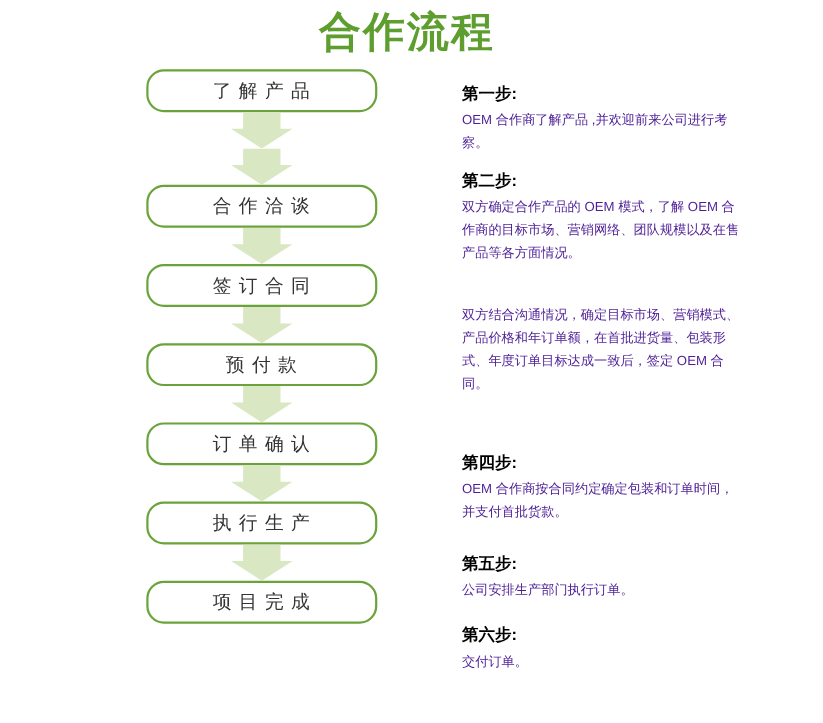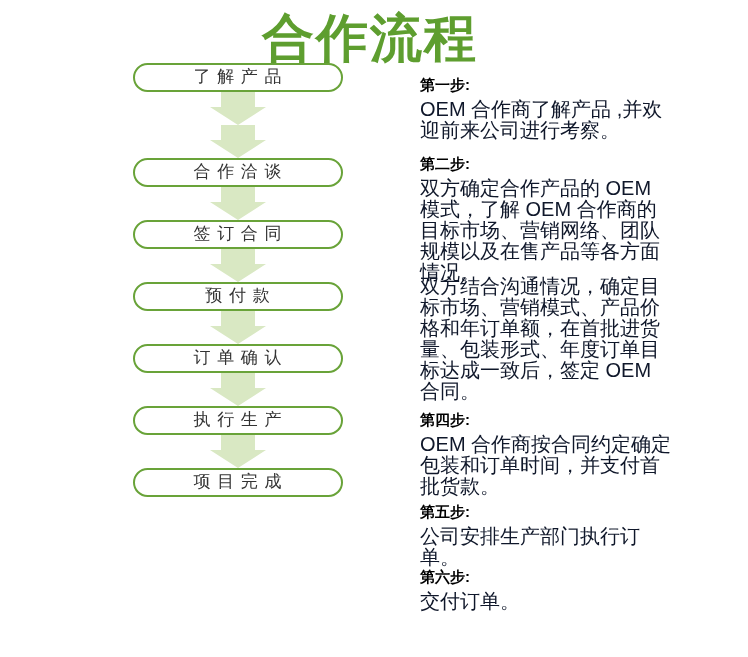--- a/index.html
+++ b/index.html
@@ -11,65 +11,65 @@
     font-family: "Liberation Sans", "DejaVu Sans", sans-serif;
     overflow: hidden;
   }
   .title {
     position: absolute;
     top: 4px;
     left: 0;
     width: 740px;
     margin: 0;
     text-align: center;
-    font-size: 52px;
+    font-size: 38px;
     font-weight: bold;
     color: #5e9e2f;
     letter-spacing: 2px;
   }
   .flowchart {
     position: absolute;
     left: 133px;
     top: 63px;
     width: 210px;
     display: flex;
     flex-direction: column;
     align-items: stretch;
   }
   .flow-box {
     box-sizing: border-box;
-    height: 29px;
+    height: 39px;
     border: 2px solid #69a339;
     border-radius: 16px;
     background: #ffffff;
     display: flex;
-    align-items: flex-start;
+    align-items: center;
     justify-content: center;
     font-size: 17px;
     color: #333333;
     letter-spacing: 1px;
   }
   .arrow {
     height: 33px;
     display: flex;
     align-items: flex-start;
     justify-content: center;
   }
   .steps { position: absolute; left: 420px; top: 0; width: 252px; }
   .step { position: absolute; left: 0; width: 252px; }
   .step-heading {
     font-size: 15px;
     font-weight: bold;
     color: #000000;
     margin-bottom: 4px;
   }
   .step-body {
-    font-size: 20px;
+    font-size: 12px;
     line-height: 21px;
-    color: #0f172a;
+    color: #4c1d95;
   }
 </style>
 </head>
 <body>
 
 <div class="page">
 
   <h1 class="title">合作流程</h1>
 
   <div class="flowchart">

